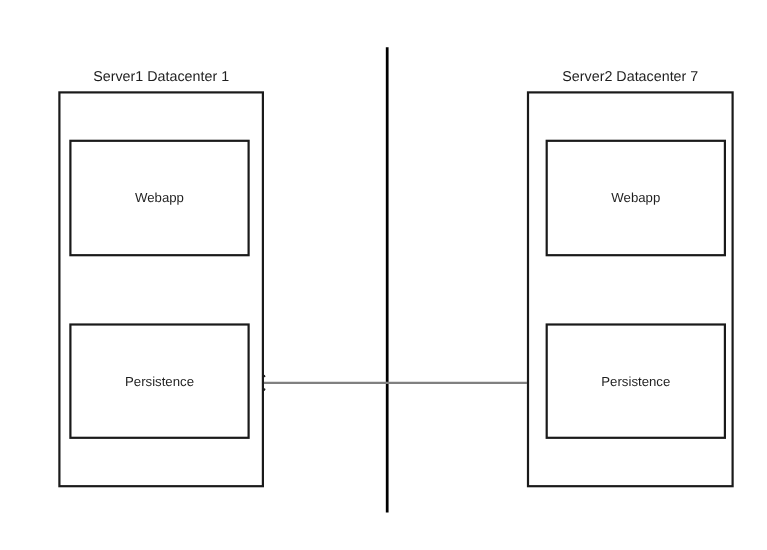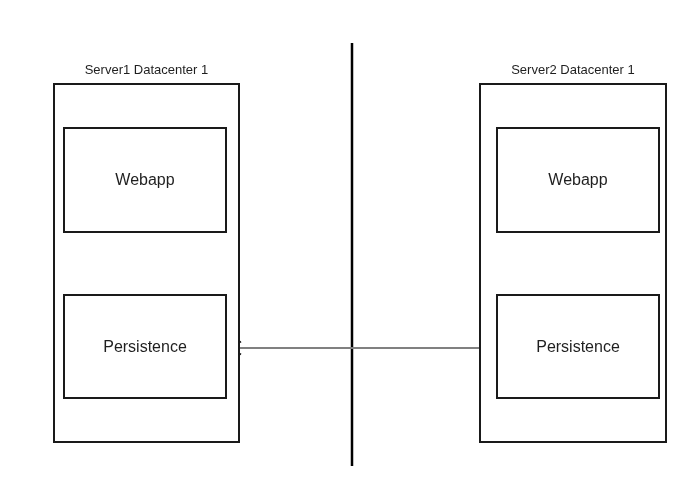--- a/index.html
+++ b/index.html
@@ -39,21 +39,21 @@
     background:var(--bg);
   }
   .server1-box{left:53px;top:83px;width:187px;height:360px;}
   .server2-box{left:479px;top:83px;width:188px;height:360px;}
   .node{
     position:absolute;
     box-sizing:border-box;
     border:2px solid var(--stroke);
     background:var(--bg);
     display:flex;align-items:center;justify-content:center;
-    font-size:16px;
+    font-size:12px;
     color:var(--text);
   }
   .s1-webapp{left:63px;top:127px;width:164px;height:106px;}
   .s1-persistence{left:63px;top:294px;width:164px;height:105px;}
   .s2-webapp{left:496px;top:127px;width:164px;height:106px;}
   .s2-persistence{left:496px;top:294px;width:164px;height:105px;}
   .edge-label{
     position:absolute;
     left:362px;top:348px;
     transform:translate(-50%,-50%);
@@ -73,21 +73,21 @@
     <line x1="352" y1="43" x2="352" y2="466" style="stroke:var(--divider);stroke-width:2.5"></line>
     <g>
       <line x1="230" y1="348" x2="494" y2="348" style="stroke:var(--edge-line);stroke-width:2"></line>
       <polyline points="241,341.5 229.5,348 241,354.5" fill="none" style="stroke:var(--edge-head);stroke-width:2"></polyline>
       <polyline points="483,341.5 494.5,348 483,354.5" fill="none" style="stroke:var(--edge-head);stroke-width:2"></polyline>
     </g>
   </svg>
 
   <div class="server-title title-left">Server1 Datacenter 1</div>
 
-  <div class="server-title title-right">Server2 Datacenter 1</div>
+  <div class="server-title title-right">Server2 Datacenter 7</div>
 
   <div class="server-box server1-box"></div>
 
   <div class="server-box server2-box"></div>
 
   <div class="node s1-webapp">
     <span>Webapp</span>
   </div>
 
   <div class="node s1-persistence">

